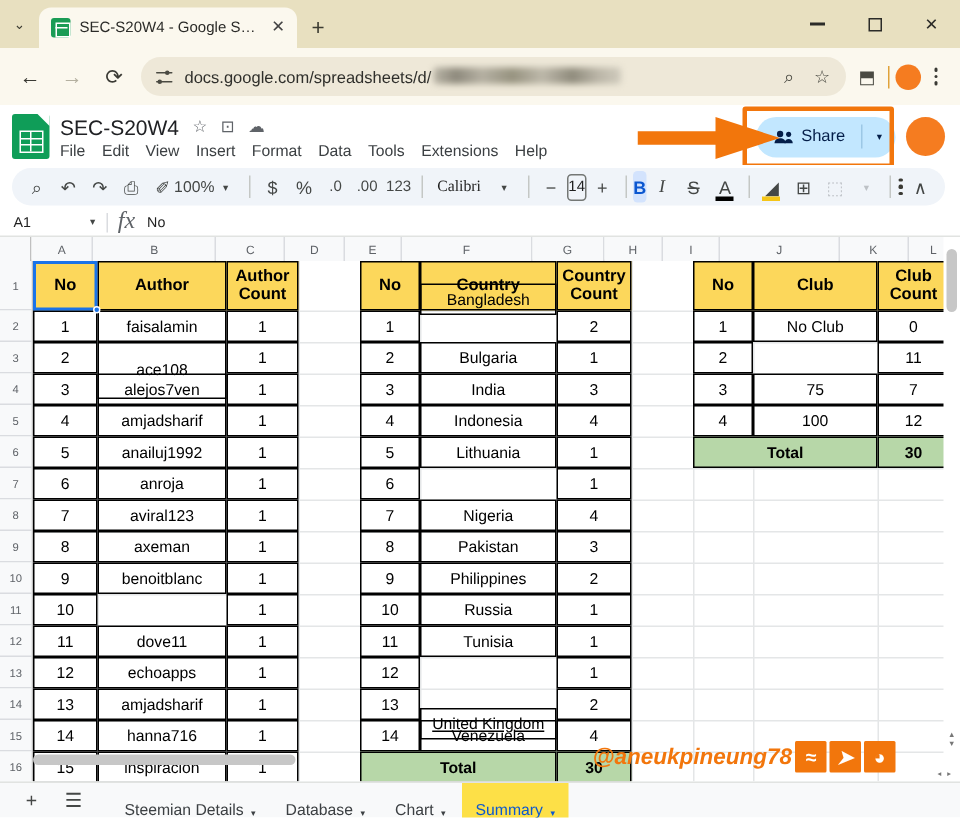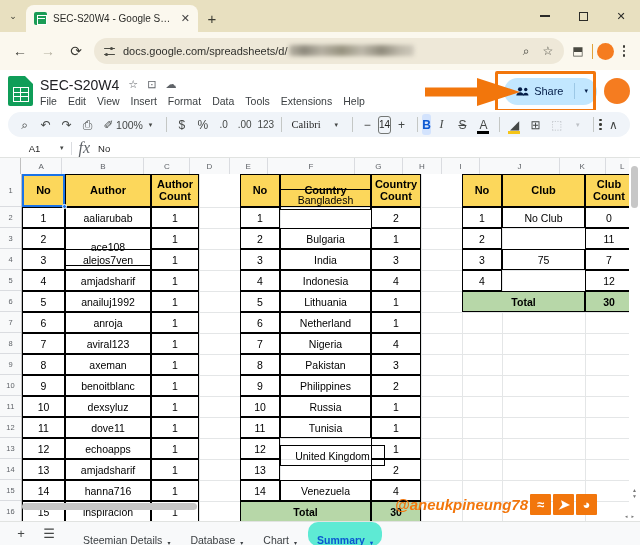--- a/index.html
+++ b/index.html
@@ -159,21 +159,20 @@
   .tb-textcolor { position: relative; }
   .tb-textcolor .bar { position: absolute; bottom: 2px; left: 4px; width: 12px; height: 2.5px; background: #000; }
   .tb-fill { position: relative; }
   .tb-fill .bar { position: absolute; bottom: 2px; left: 4px; width: 12px; height: 2.5px; background: #f5c518; }
 
   
   .formula-bar {
     position: absolute; top: 139px; left: 0; width: 640px; height: 19px;
     background: #fff; display: flex; align-items: center; font-size: 10px; color: #444746;
     border-bottom: 1px solid #e1e3e1;
-    text-align: center;
   }
   .namebox { width: 60px; padding-left: 9px; color: #1f1f1f; font-size: 9.5px; }
   .namebox-caret { font-size: 7px; color: #444746; }
   .fb-sep { width: 1px; height: 13px; background: #dadce0; margin: 0 7px; }
   .fx { font-style: italic; font-family: "Liberation Serif", serif; font-size: 16px; color: #5f6368; }
   .fb-value { margin-left: 8px; font-size: 9.5px; color: #1f1f1f; }
 
   
   .grid-wrap { position: absolute; top: 158px; left: 0; width: 640px; height: 363px; background:#fff; overflow:hidden; }
   .col-head-row { display: flex; height: 16px; background: #f8f9fa; border-bottom: 1px solid #c0c0c0; }
@@ -230,21 +229,21 @@
     position: absolute; bottom: 0; left: 0; width: 640px; height: 24px;
     background: #f8f9fa; border-top: 1px solid #e1e3e1;
     display: flex; align-items: center; padding-left: 8px; gap: 2px;
   }
   .st-btn { width: 26px; height: 24px; display:flex; align-items:center; justify-content:center;
             font-size: 13px; color: #444746; }
   .sheet-tab {
     height: 24px; display: flex; align-items: flex-end; gap: 5px; padding: 0 9px;
     font-size: 10.5px; color: #3c4043;
   }
-  .sheet-tab.active { background: #5eead4; color: #0b57d0; font-weight: bold; border-radius: 10px; }
+  .sheet-tab.active { background: #fde047; color: #0b57d0; font-weight: normal; }
   .sheet-caret { font-size: 6px; }
 </style>
 </head>
 <body>
 
 <div id="app">
 
   <div class="chrome-tabstrip">
     <div class="tabstrip-chevron">⌄</div>
     <div class="browser-tab">
@@ -464,21 +463,21 @@
             <span>Author</span>
           </div>
           <div class="cell tbl-hdr two-line bdr" style="left: 129px; top: 0px; width: 48px; height: 33px;">
             <span>Author</span>
             <span>Count</span>
           </div>
           <div class="cell bdr" style="left: 0px; top: 33px; width: 43px; height: 21px;">
             <span>1</span>
           </div>
           <div class="cell bdr" style="left: 43px; top: 33px; width: 86px; height: 21px;">
-            <span>aaliarubab</span>
+            <span>faisalamin</span>
           </div>
           <div class="cell bdr" style="left: 129px; top: 33px; width: 48px; height: 21px;">
             <span>1</span>
           </div>
           <div class="cell bdr" style="left: 0px; top: 54px; width: 43px; height: 21px;">
             <span>2</span>
           </div>
           <div class="cell bdr" style="left: 43px; top: 54px; width: 86px; height: 38px;">
             <span>ace108</span>
           </div>
@@ -543,23 +542,20 @@
             <span>9</span>
           </div>
           <div class="cell bdr" style="left: 43px; top: 201px; width: 86px; height: 21px;">
             <span>benoitblanc</span>
           </div>
           <div class="cell bdr" style="left: 129px; top: 201px; width: 48px; height: 21px;">
             <span>1</span>
           </div>
           <div class="cell bdr" style="left: 0px; top: 222px; width: 43px; height: 21px;">
             <span>10</span>
-          </div>
-          <div class="cell bdr" style="left: 43px; top: 222px; width: 86px; height: 21px;">
-            <span>dexsyluz</span>
           </div>
           <div class="cell bdr" style="left: 129px; top: 222px; width: 48px; height: 21px;">
             <span>1</span>
           </div>
           <div class="cell bdr" style="left: 0px; top: 243px; width: 43px; height: 21px;">
             <span>11</span>
           </div>
           <div class="cell bdr" style="left: 43px; top: 243px; width: 86px; height: 21px;">
             <span>dove11</span>
           </div>
@@ -653,23 +649,20 @@
           </div>
           <div class="cell bdr" style="left: 258px; top: 117px; width: 91px; height: 21px;">
             <span>Lithuania</span>
           </div>
           <div class="cell bdr" style="left: 349px; top: 117px; width: 50px; height: 21px;">
             <span>1</span>
           </div>
           <div class="cell bdr" style="left: 218px; top: 138px; width: 40px; height: 21px;">
             <span>6</span>
           </div>
-          <div class="cell bdr" style="left: 258px; top: 138px; width: 91px; height: 21px;">
-            <span>Netherland</span>
-          </div>
           <div class="cell bdr" style="left: 349px; top: 138px; width: 50px; height: 21px;">
             <span>1</span>
           </div>
           <div class="cell bdr" style="left: 218px; top: 159px; width: 40px; height: 21px;">
             <span>7</span>
           </div>
           <div class="cell bdr" style="left: 258px; top: 159px; width: 91px; height: 21px;">
             <span>Nigeria</span>
           </div>
           <div class="cell bdr" style="left: 349px; top: 159px; width: 50px; height: 21px;">
@@ -713,21 +706,21 @@
           </div>
           <div class="cell bdr" style="left: 218px; top: 264px; width: 40px; height: 21px;">
             <span>12</span>
           </div>
           <div class="cell bdr" style="left: 349px; top: 264px; width: 50px; height: 21px;">
             <span>1</span>
           </div>
           <div class="cell bdr" style="left: 218px; top: 285px; width: 40px; height: 21px;">
             <span>13</span>
           </div>
-          <div class="cell bdr" style="left: 258px; top: 271px; width: 105px; height: 21px;">
+          <div class="cell bdr" style="left: 258px; top: 298px; width: 91px; height: 21px; text-decoration: underline;">
             <span>United Kingdom</span>
           </div>
           <div class="cell bdr" style="left: 349px; top: 285px; width: 50px; height: 21px;">
             <span>2</span>
           </div>
           <div class="cell bdr" style="left: 218px; top: 306px; width: 40px; height: 21px;">
             <span>14</span>
           </div>
           <div class="cell bdr" style="left: 258px; top: 306px; width: 91px; height: 21px;">
             <span>Venezuela</span>
@@ -770,20 +763,23 @@
             <span>3</span>
           </div>
           <div class="cell bdr" style="left: 480px; top: 75px; width: 83px; height: 21px;">
             <span>75</span>
           </div>
           <div class="cell bdr" style="left: 563px; top: 75px; width: 48px; height: 21px;">
             <span>7</span>
           </div>
           <div class="cell bdr" style="left: 440px; top: 96px; width: 40px; height: 21px;">
             <span>4</span>
+          </div>
+          <div class="cell bdr" style="left: 480px; top: 96px; width: 83px; height: 21px;">
+            <span>100</span>
           </div>
           <div class="cell bdr" style="left: 563px; top: 96px; width: 48px; height: 21px;">
             <span>12</span>
           </div>
           <div class="cell tbl-total bdr" style="left: 440px; top: 117px; width: 123px; height: 21px;">
             <span>Total</span>
           </div>
           <div class="cell tbl-total bdr" style="left: 563px; top: 117px; width: 48px; height: 21px;">
             <span>30</span>
           </div>

